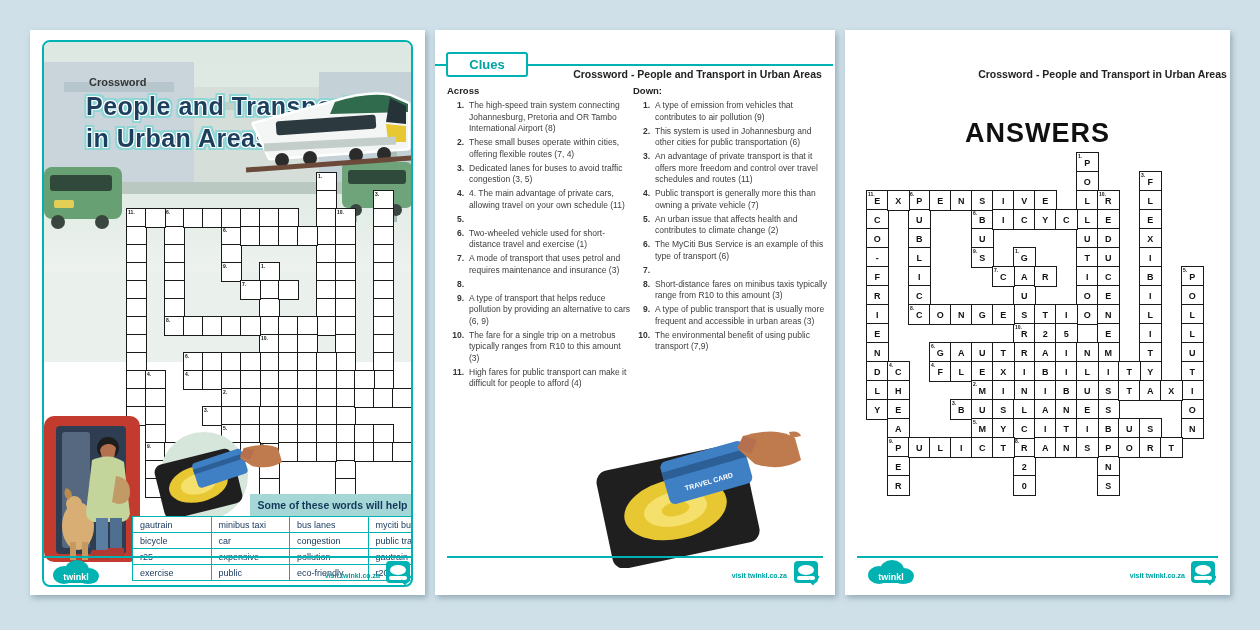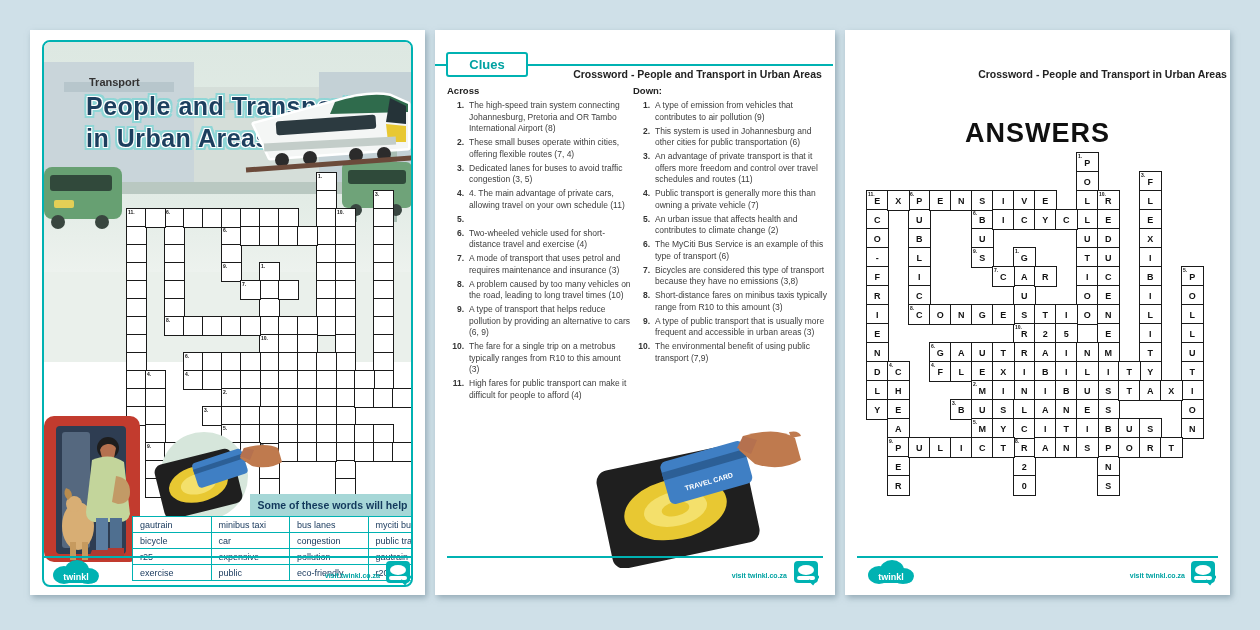--- a/index.html
+++ b/index.html
@@ -82,21 +82,21 @@
           <circle cx="352" cy="168" r="6" fill="#3a4742"></circle>
         <rect x="0" y="125" width="78" height="52" rx="8" fill="#67a072"></rect>
         <rect x="6" y="133" width="62" height="16" rx="3" fill="#31493b"></rect>
         <rect x="10" y="158" width="20" height="8" rx="2" fill="#e3cf56"></rect>
         <circle cx="14" cy="180" r="7" fill="#39463f"></circle>
           <circle cx="58" cy="180" r="7" fill="#39463f"></circle>
       </svg>
     </div>
     <div class="scene-low"></div>
 
-    <div class="crossword-label">Transport</div>
+    <div class="crossword-label">Crossword</div>
     <div class="bubble-title" id="title-l1">People and Transport</div>
     <div class="bubble-title" id="title-l2">in Urban Areas</div>
 
     <svg class="illus" style="left:196px; top:20px;" width="175" height="115">
       <g stroke="#ffffff" stroke-width="5" stroke-linejoin="round">
         <path d="M14,62 L95,40 Q128,30 150,34 L168,42 L168,86 L30,96 Z" fill="#f4f6f5"></path>
       </g>
       <path d="M14,62 L95,40 Q128,30 150,34 L168,42 L168,86 L30,96 Z" fill="#f4f6f5"></path>
       <path d="M95,40 Q128,30 150,34 L168,42 L168,50 L90,52 Z" fill="#2f6b4c"></path>
       <path d="M150,36 L166,44 L166,62 L146,60 Z" fill="#253338"></path>
@@ -410,29 +410,28 @@
         </div>
         <div class="clue">
           <span class="cnum">4.</span>
           <span class="ctext">4.  The main advantage of private cars, allowing travel on your own schedule (11)</span>
         </div>
         <div class="clue">
           <span class="cnum">5.</span>
         </div>
         <div class="clue">
           <span class="cnum">6.</span>
-          <span class="ctext">Two-wheeled vehicle used for short-distance travel and exercise (4)</span>
+          <span class="ctext">Two-wheeled vehicle used for short-distance travel and exercise (1)</span>
         </div>
         <div class="clue">
           <span class="cnum">7.</span>
           <span class="ctext">A mode of transport that uses petrol and requires maintenance and insurance (3)</span>
         </div>
         <div class="clue">
           <span class="cnum">8.</span>
-          <span class="ctext">A problem caused by too many vehicles on the road, leading to long travel times (10)</span>
         </div>
         <div class="clue">
           <span class="cnum">9.</span>
           <span class="ctext">A type of transport that helps reduce pollution by providing an alternative to cars (6, 9)</span>
         </div>
         <div class="clue">
           <span class="cnum">10.</span>
           <span class="ctext">The fare for a single trip on a metrobus typically ranges from R10 to this amount (3)</span>
         </div>
         <div class="clue">
@@ -463,21 +462,20 @@
         <div class="clue">
           <span class="cnum">5.</span>
           <span class="ctext">An urban issue that affects health and contributes to climate change (2)</span>
         </div>
         <div class="clue">
           <span class="cnum">6.</span>
           <span class="ctext">The MyCiti Bus Service is an example of this type of transport (6)</span>
         </div>
         <div class="clue">
           <span class="cnum">7.</span>
-          <span class="ctext">Bicycles are considered this type of transport because they have no emissions (3,8)</span>
         </div>
         <div class="clue">
           <span class="cnum">8.</span>
           <span class="ctext">Short-distance fares on minibus taxis typically range from R10 to this amount (3)</span>
         </div>
         <div class="clue">
           <span class="cnum">9.</span>
           <span class="ctext">A type of public transport that is usually more frequent and accessible in urban areas (3)</span>
         </div>
         <div class="clue">

